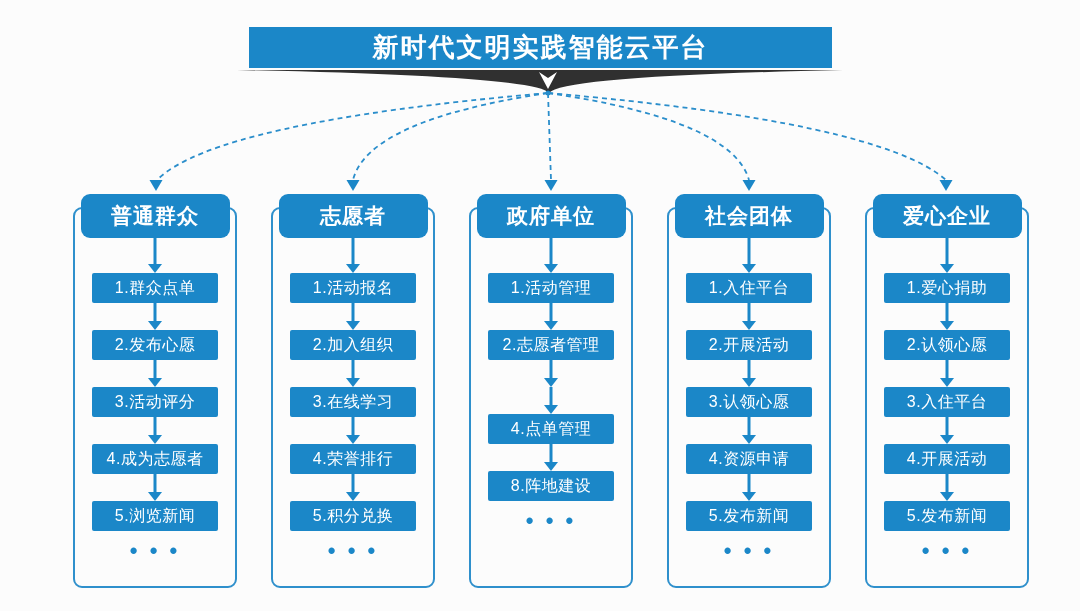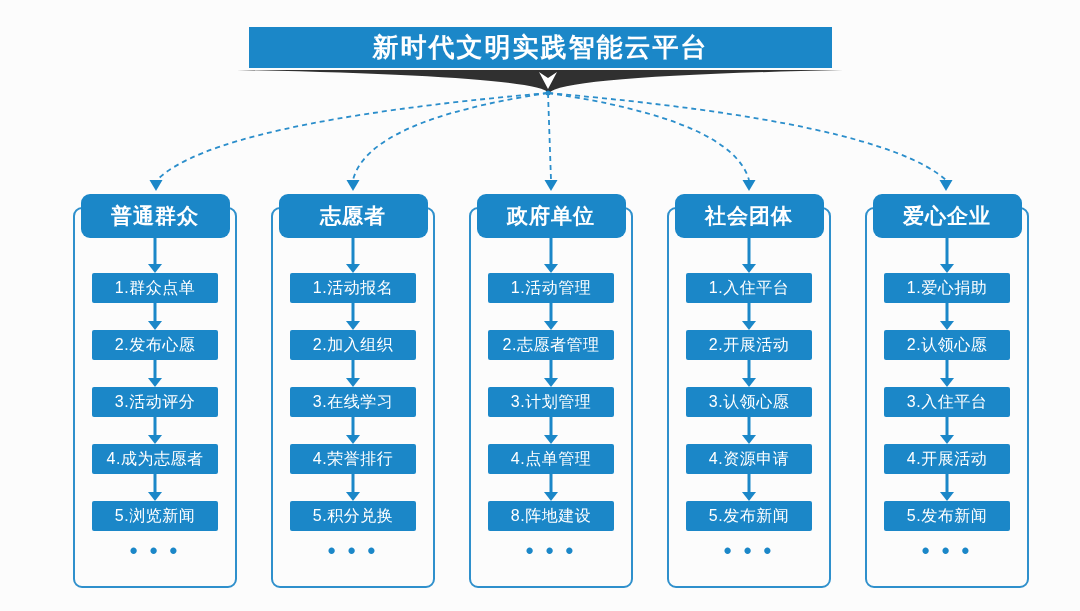--- a/index.html
+++ b/index.html
@@ -131,21 +131,20 @@
 
   <div class="column col-3">
     <div class="col-frame"></div>
     <div class="col-inner">
       <div class="col-header">政府单位</div>
       <div class="v-arrow long"></div>
       <div class="step">1.活动管理</div>
       <div class="v-arrow"></div>
       <div class="step">2.志愿者管理</div>
       <div class="v-arrow"></div>
-      <div class="step">3.计划管理</div>
       <div class="v-arrow"></div>
       <div class="step">4.点单管理</div>
       <div class="v-arrow"></div>
       <div class="step">8.阵地建设</div>
       <div class="dots">• • •</div>
     </div>
   </div>
 
   <div class="column col-4">
     <div class="col-frame"></div>

